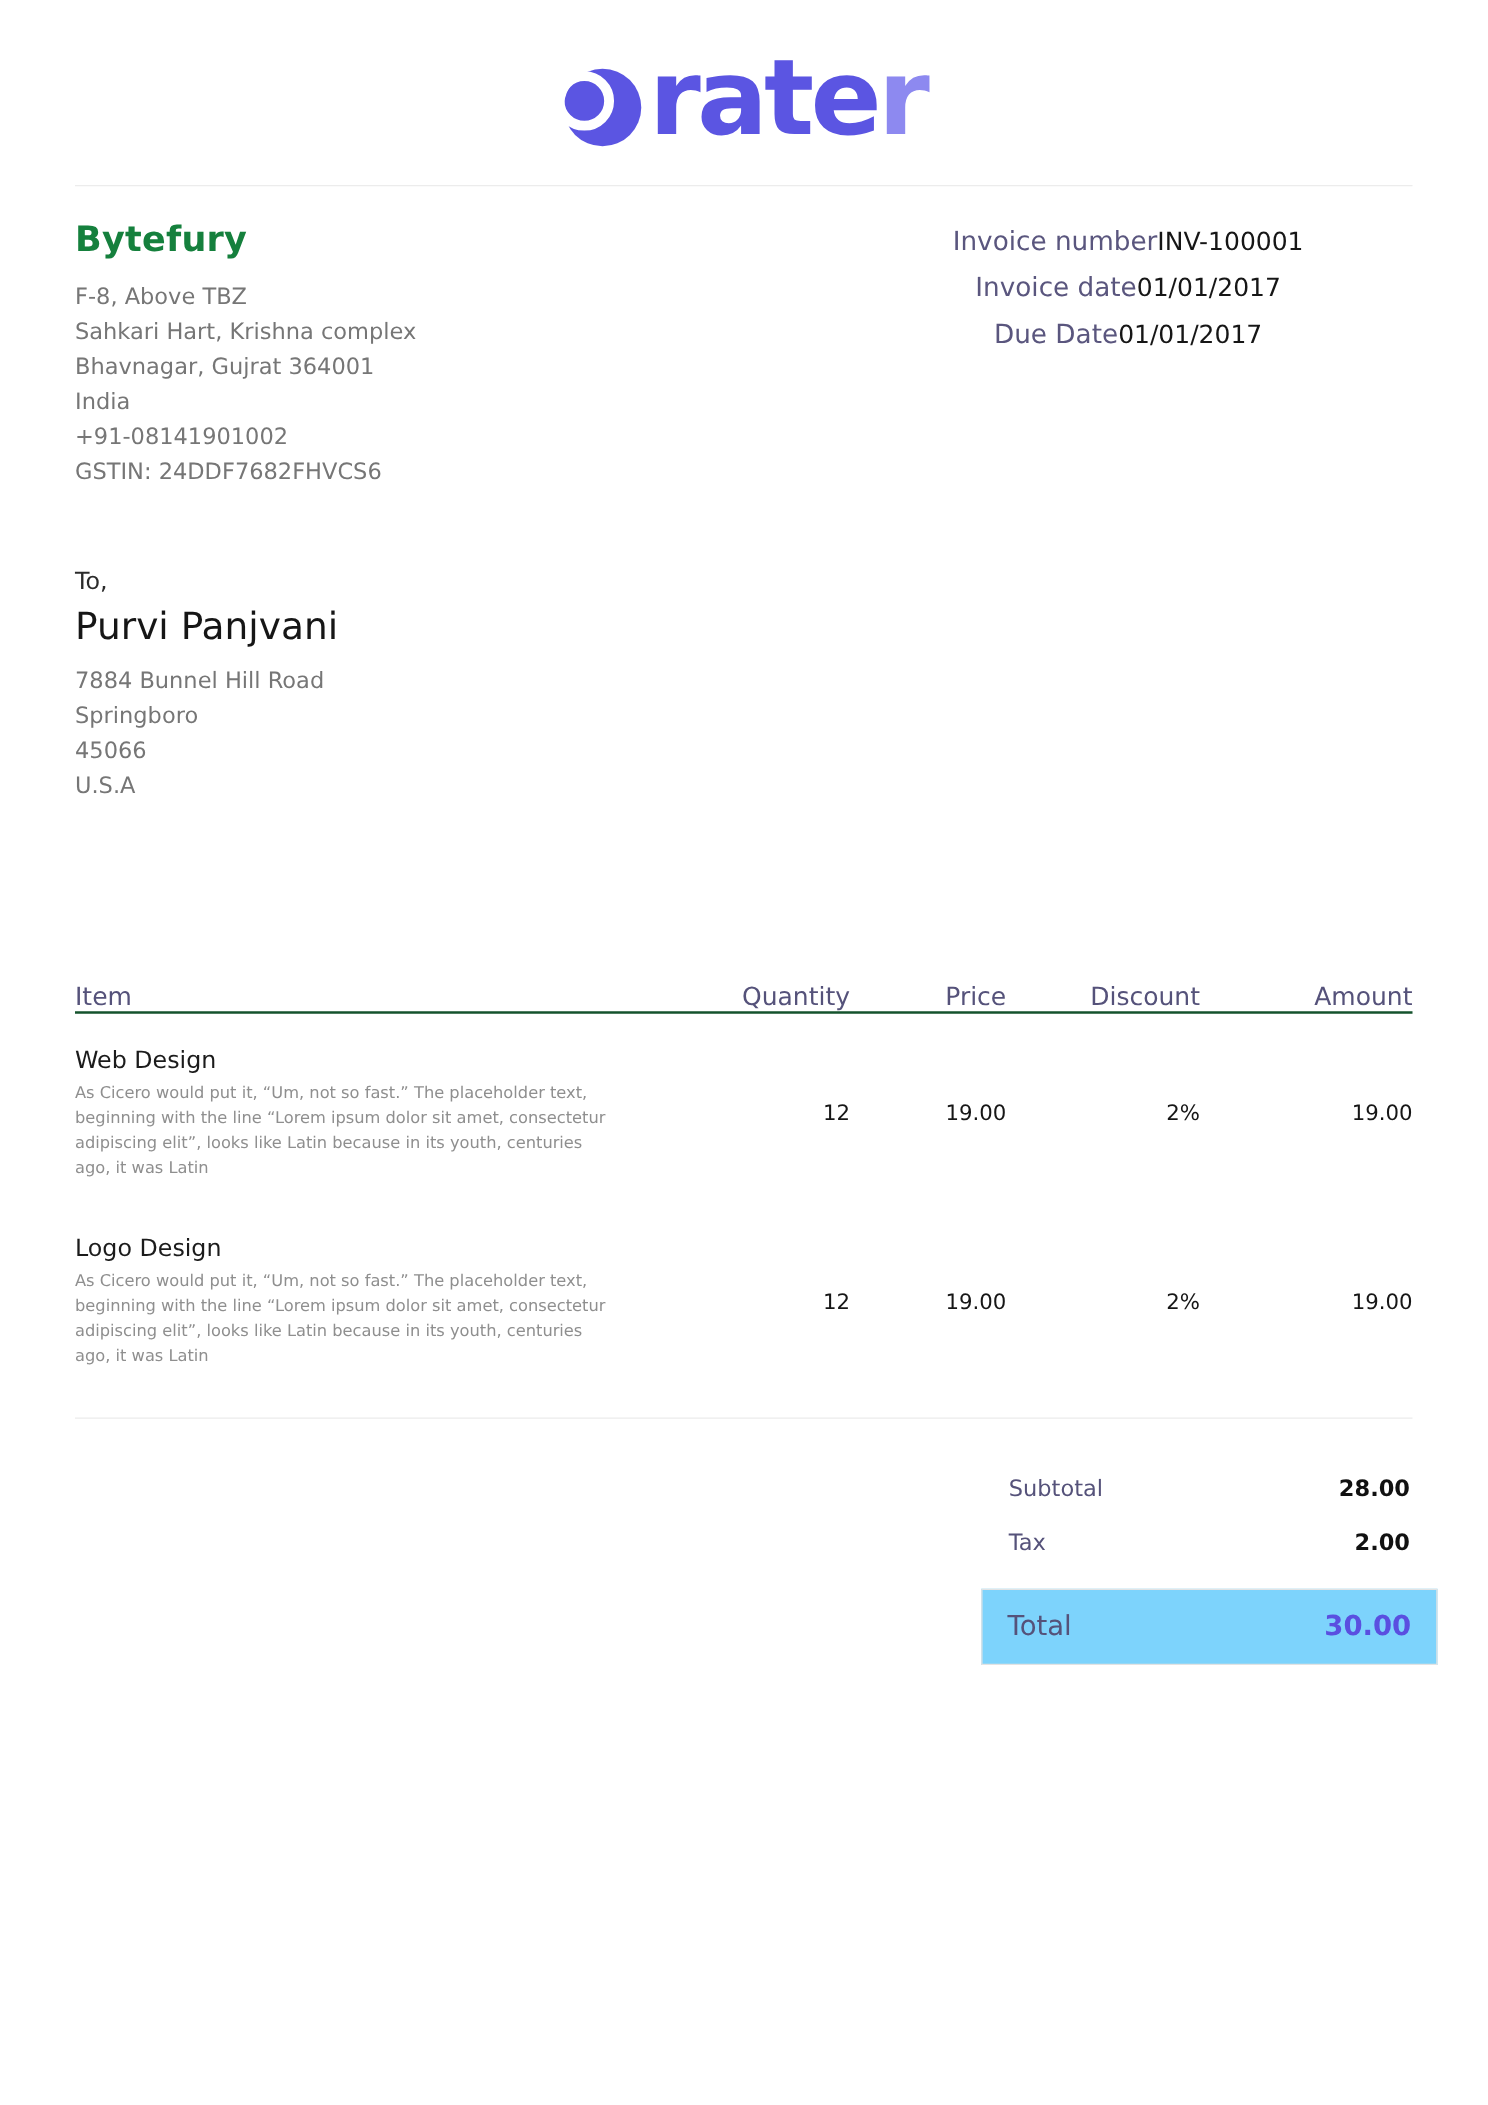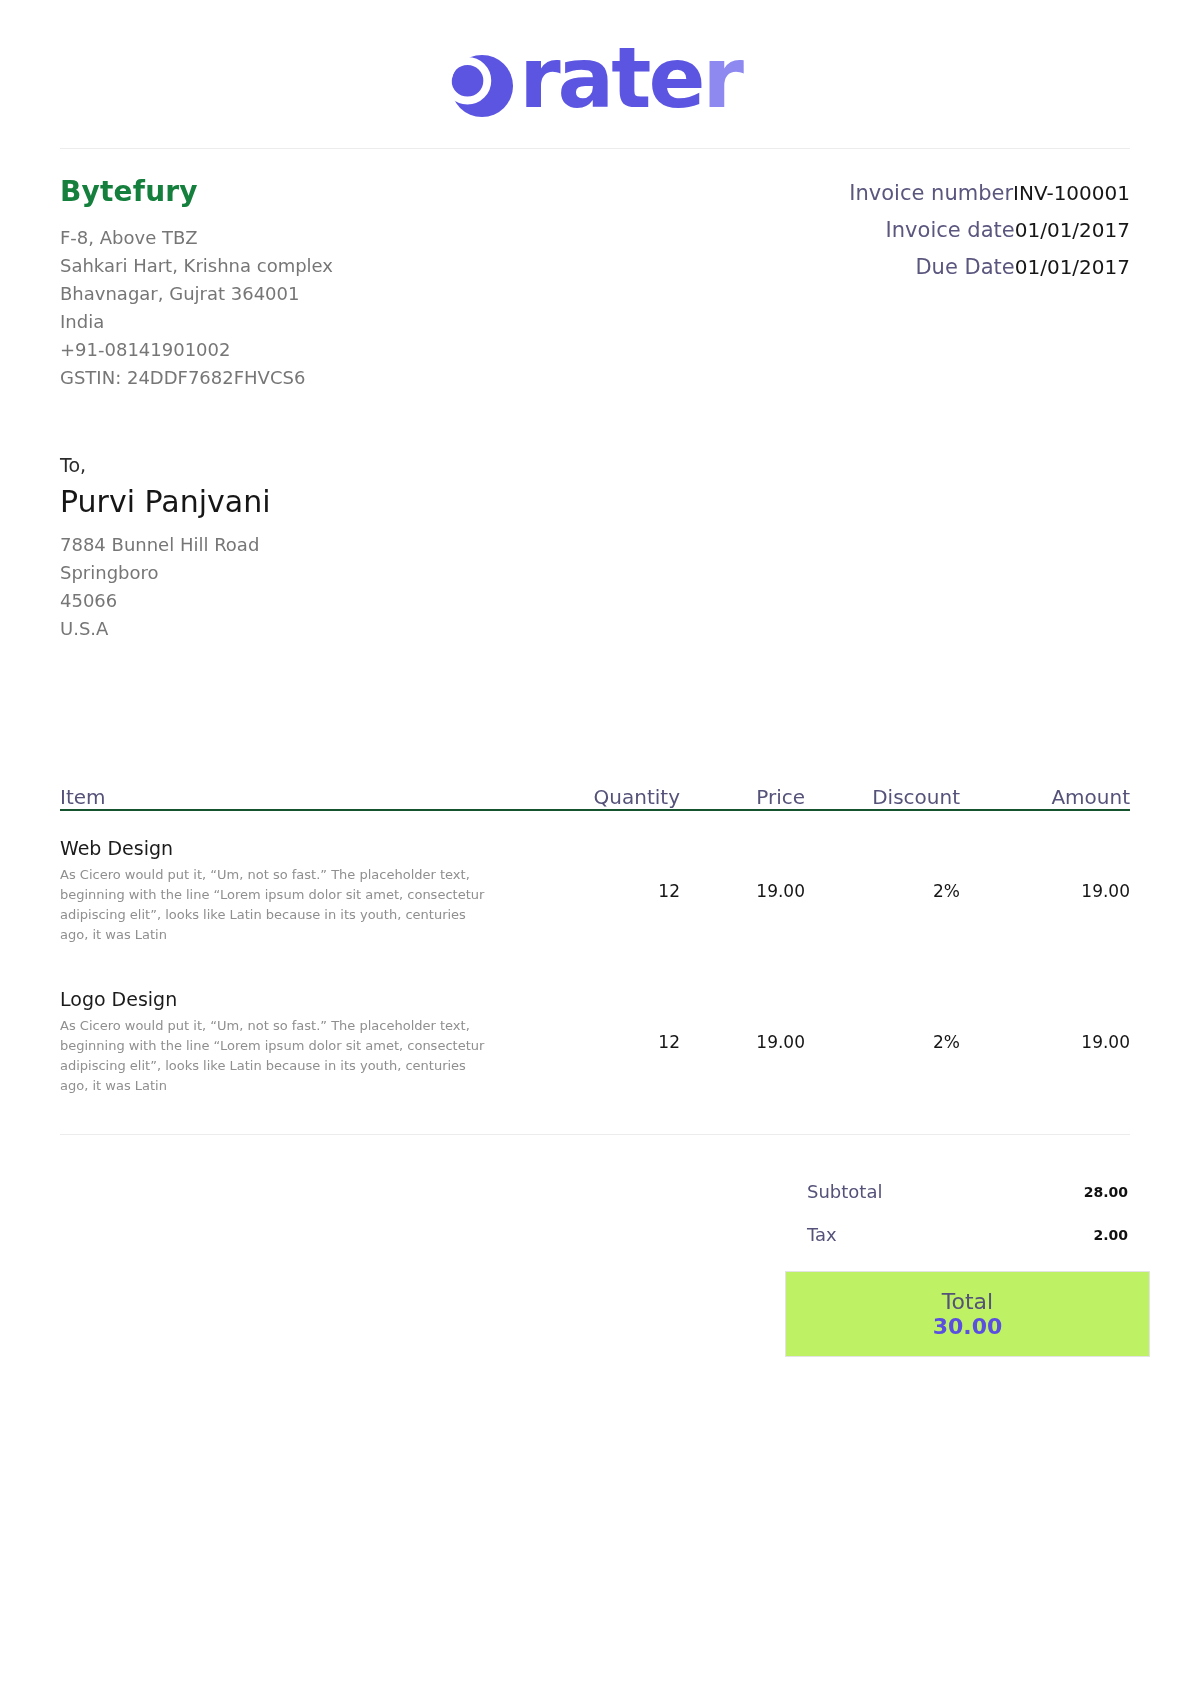--- a/index.html
+++ b/index.html
@@ -22,21 +22,21 @@
   .logo-text .tail { color: #8D89F0; }
 
   .top-divider { border: none; border-top: 1px solid #ececec; margin-top: 28px; }
 
   
   .info-row { display: flex; justify-content: space-between; margin-top: 26px; }
   .company-name { font-size: 28px; font-weight: 700; color: #15803d; letter-spacing: .2px; }
   .company-address { margin-top: 16px; font-size: 18px; color: #767676; line-height: 28px; }
 
   .meta { margin-top: 6px; min-width: 455px; }
-  .meta-row { display: flex; justify-content: flex-end; margin-bottom: 13px; }
+  .meta-row { display: flex; justify-content: center; margin-bottom: 13px; }
   .meta-label { font-size: 21px; color: #5A567E; }
   .meta-value { font-size: 20px; color: #161616; text-align: right; }
 
   
   .bill-to { margin-top: 62px; }
   .bill-to-prefix { font-size: 19px; color: #2b2b2b; }
   .bill-to-name { font-size: 30px; color: #161616; margin-top: 8px; font-weight: 400; }
   .bill-to-address { margin-top: 12px; font-size: 18px; color: #767676; line-height: 28px; }
 
   
@@ -53,25 +53,25 @@
     max-width: 425px;
   }
   .item-val { font-size: 17px; color: #161616; }
 
   .table-divider { border: none; border-top: 1px solid #ececec; margin-top: 22px; }
 
   
   .totals { margin-top: 46px; margin-left: auto; width: 325px; }
   .totals-row { display: flex; justify-content: space-between; align-items: center; margin-bottom: 22px; padding: 0 2px; }
   .totals-label { font-size: 18px; color: #55527A; }
-  .totals-value { font-size: 14px; font-weight: 700; color: #111; }
+  .totals-value { font-size: 18px; font-weight: 700; color: #111; }
   .total-box {
-    margin-top: 26px; border: 1px solid #e3e3e3; background: #bef264;
+    margin-top: 26px; border: 1px solid #e3e3e3; background: #7dd3fc;
     padding: 17px 20px; display: flex; justify-content: space-between; align-items: center;
-    width: calc(100% + 40px); margin-left: -20px; flex-direction: column;
+    width: calc(100% + 40px); margin-left: -20px;
   }
   .total-box .totals-label { font-size: 22px; }
   .grand-total { font-size: 22px; font-weight: 700; }
 </style>
 </head>
 <body>
 
 <div class="page">
 
   <div class="logo-wrap">

